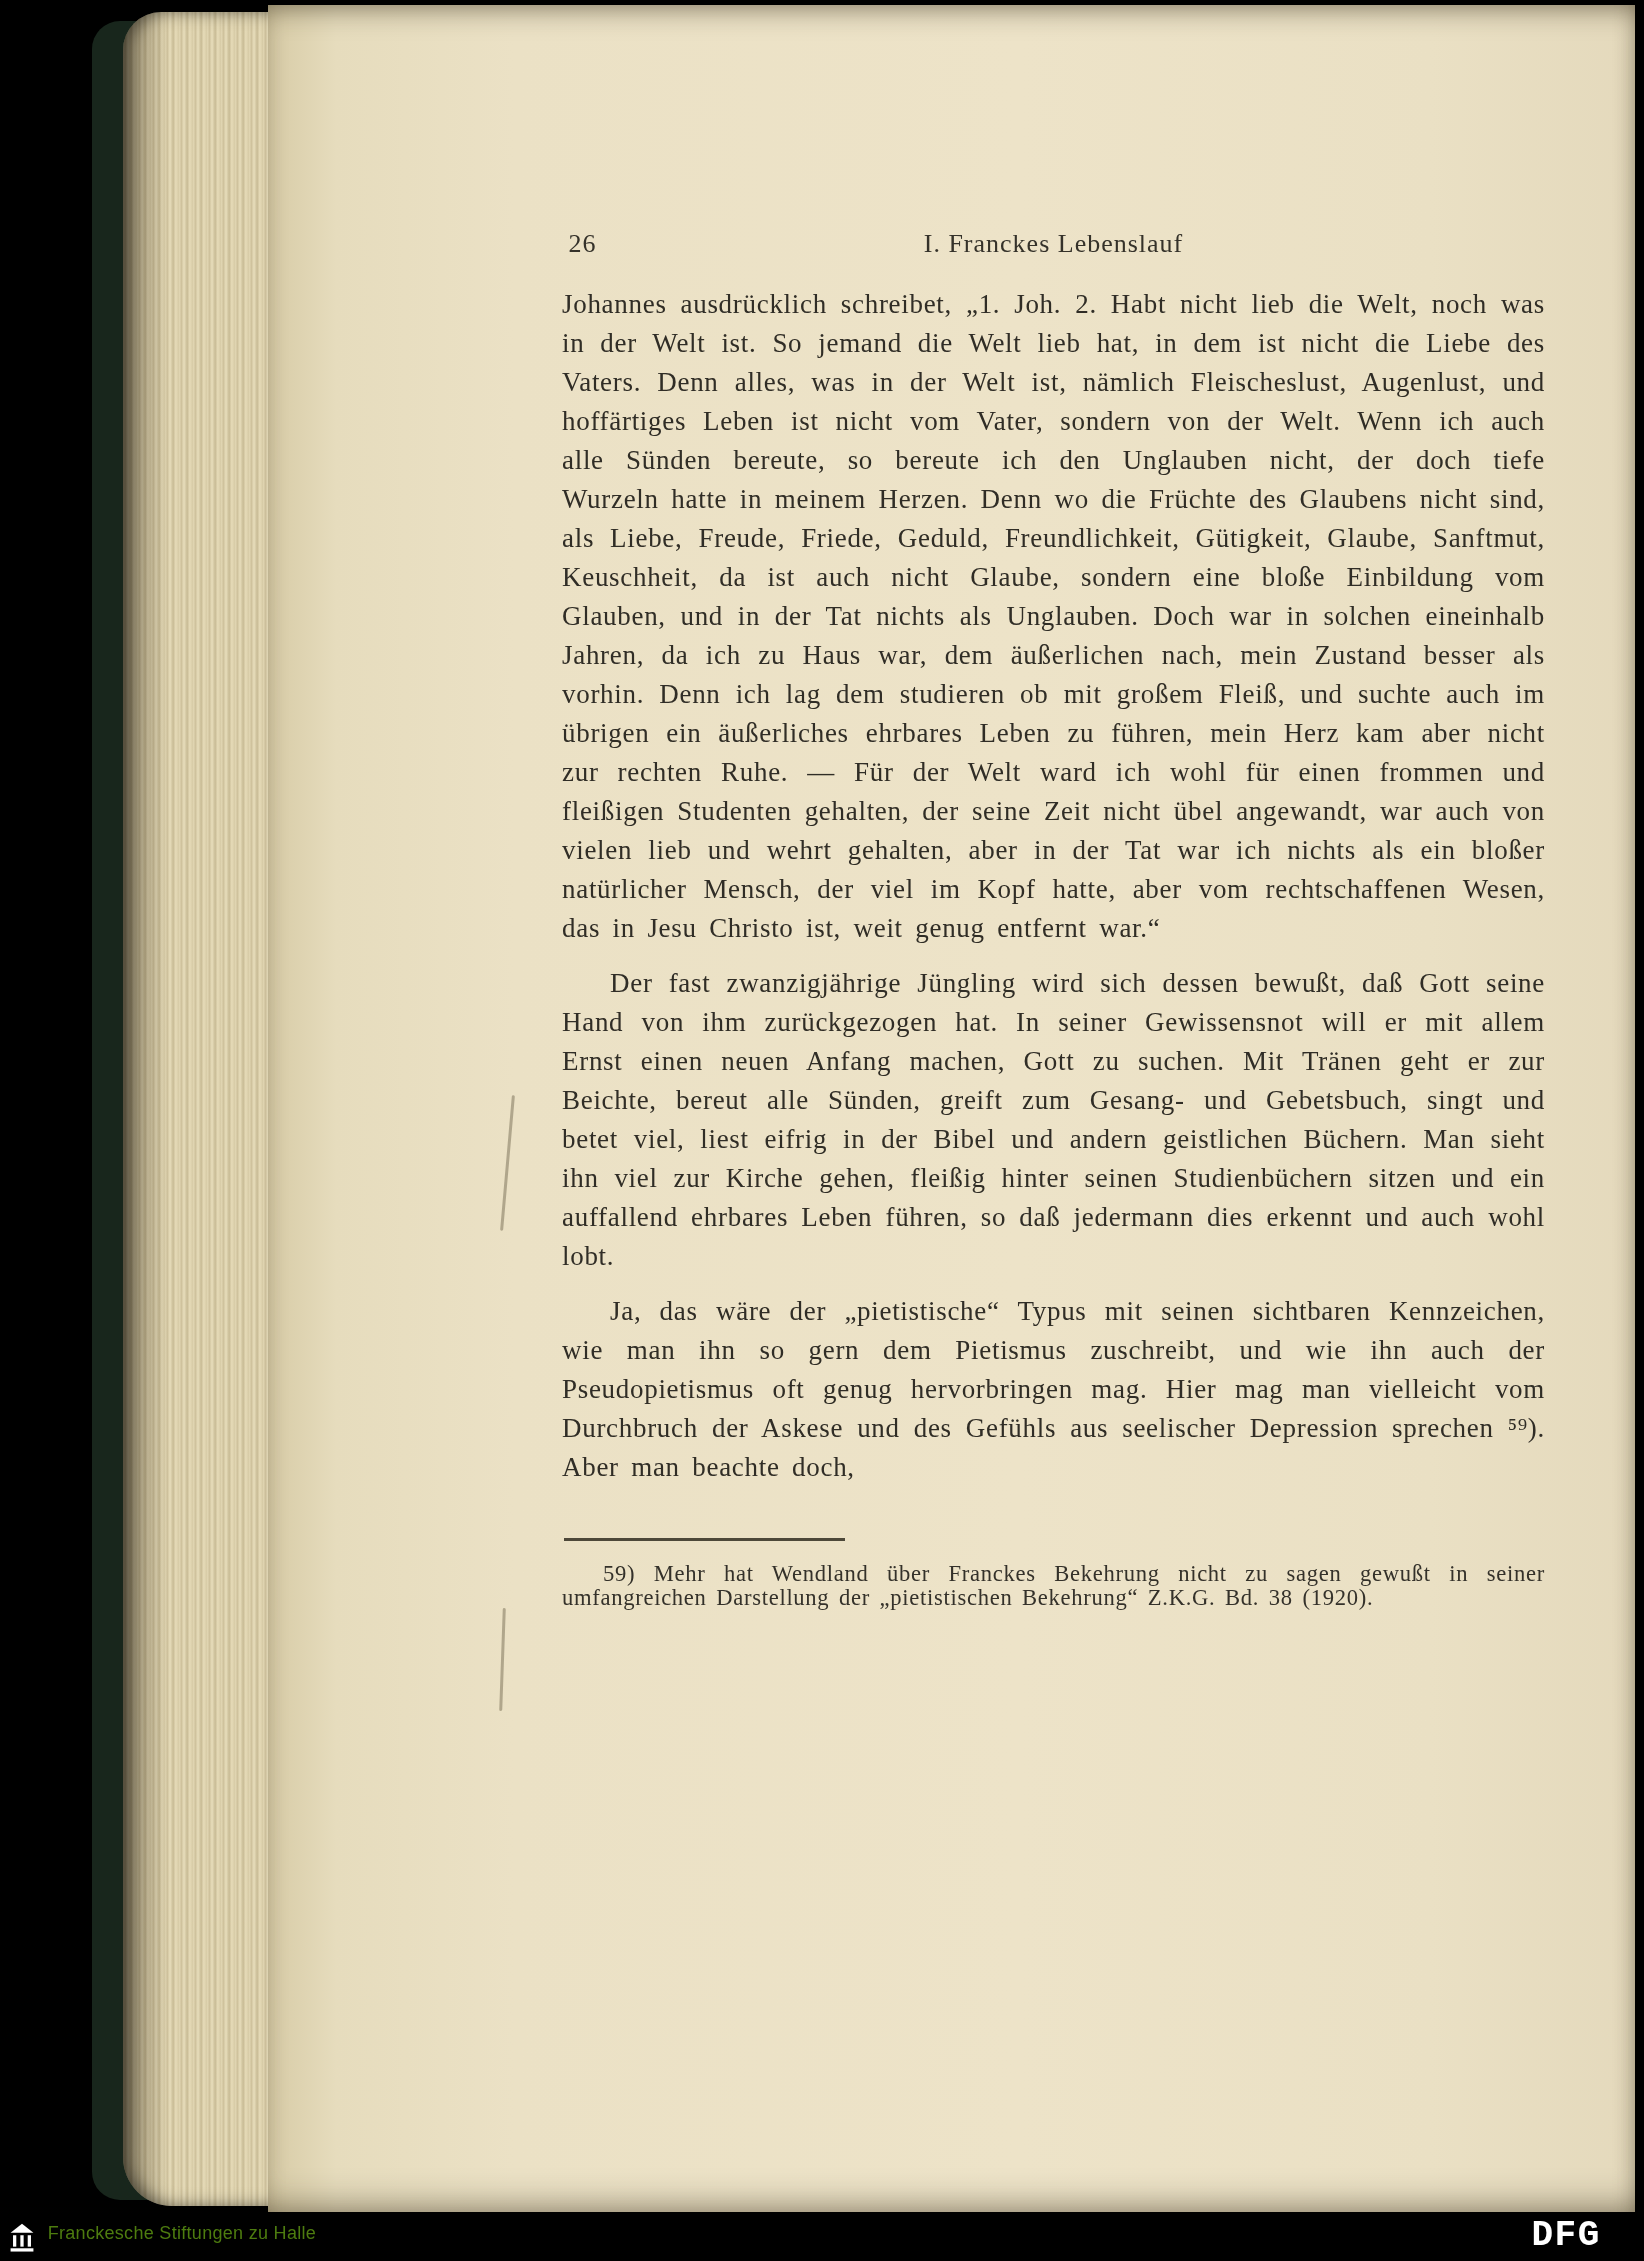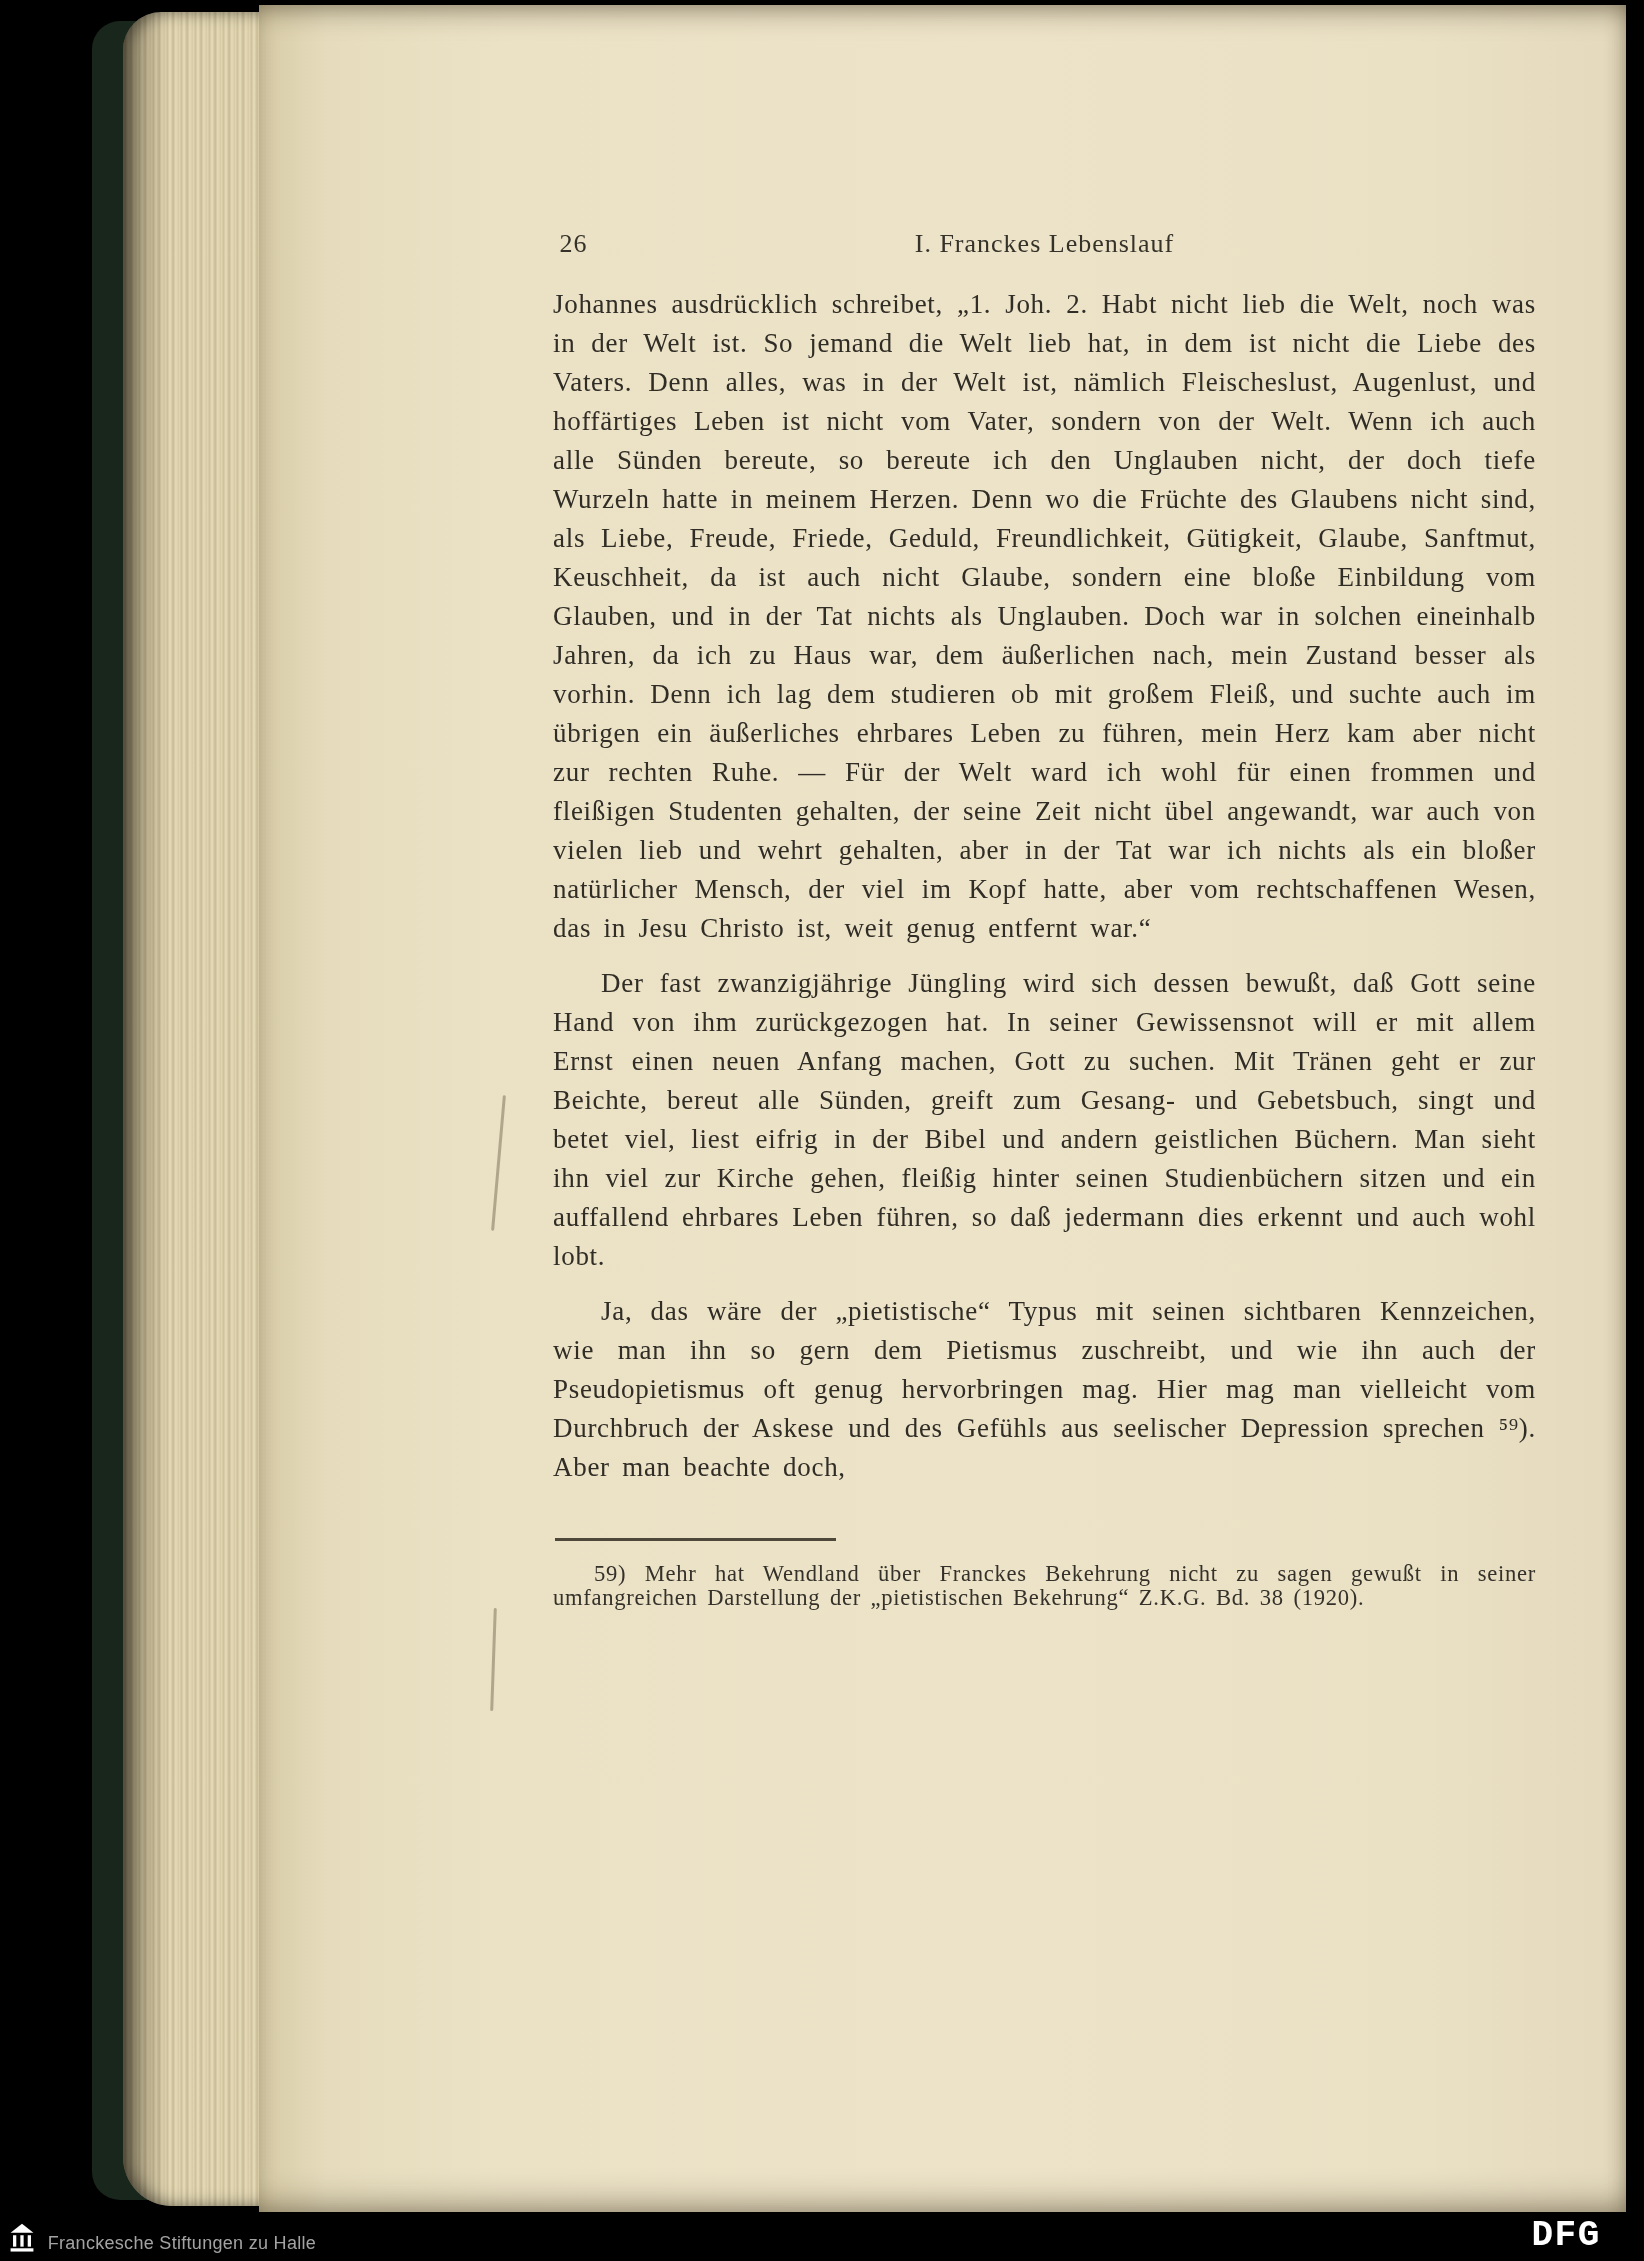--- a/index.html
+++ b/index.html
@@ -35,21 +35,21 @@
       repeating-linear-gradient(90deg,
         #e4d9b6 0px, #cfc29d 2.5px,
         #e8debc 5px, #c8bb95 8.2px,
         #e6dbb8 10.7px, #d6caa5 14px);
     box-shadow: inset 6.6px 0 16.4px rgba(0,0,0,.5);
   }
 
   
   .page {
     position: absolute;
-    left: 259px; top: 5px;
+    left: 268px; top: 5px;
     width: 1367px; height: 2207px;
     background: linear-gradient(90deg,
       #d7cba6 0%, #e6dcbd 5%, #ebe1c5 18%,
       #ede3c8 55%, #eae0c4 85%, #e4d9bc 100%);
     box-shadow:
       inset 0 18px 28px -15px rgba(55,45,25,.55),
       inset 0 -23px 33px -18px rgba(55,45,25,.5),
       inset -11.5px 0 25px -15px rgba(55,45,25,.35);
   }
 
@@ -102,22 +102,22 @@
     background: rgba(128, 118, 92, .55);
     border-radius: 1.6px;
   }
   .pencil-a { left: 238px; top: 1090px; height: 136px; transform: rotate(5deg); }
   .pencil-b { left: 233px; top: 1603px; height: 103px; transform: rotate(2deg); }
 
   
   .wm-left {
     position: absolute;
     left: 8.2px; bottom: 6.6px;
-    display: flex; align-items: flex-end; gap: 11.5px;
-    color: #a3a3a3;
+    display: flex; align-items: flex-start; gap: 11.5px;
+    color: #4d7c0f;
     font: 18px "Liberation Sans", sans-serif;
     letter-spacing: 0.3px;
   }
   .wm-logo svg { display: block; }
   .wm-right {
     position: absolute;
     right: 44px; bottom: 5px;
     color: #ffffff;
     font-family: Liberation Mono, monospace;
     font-weight: 900;

